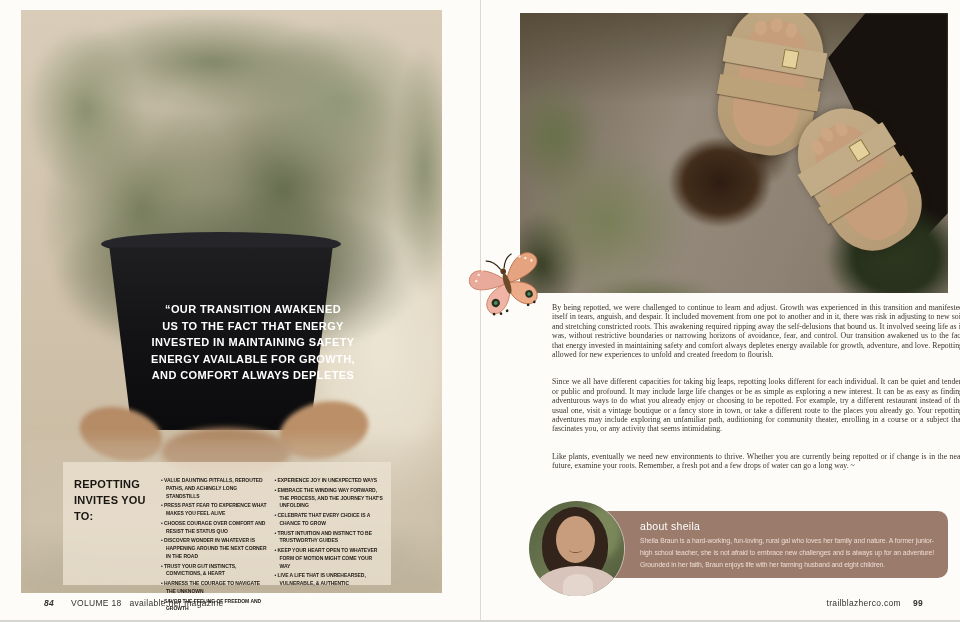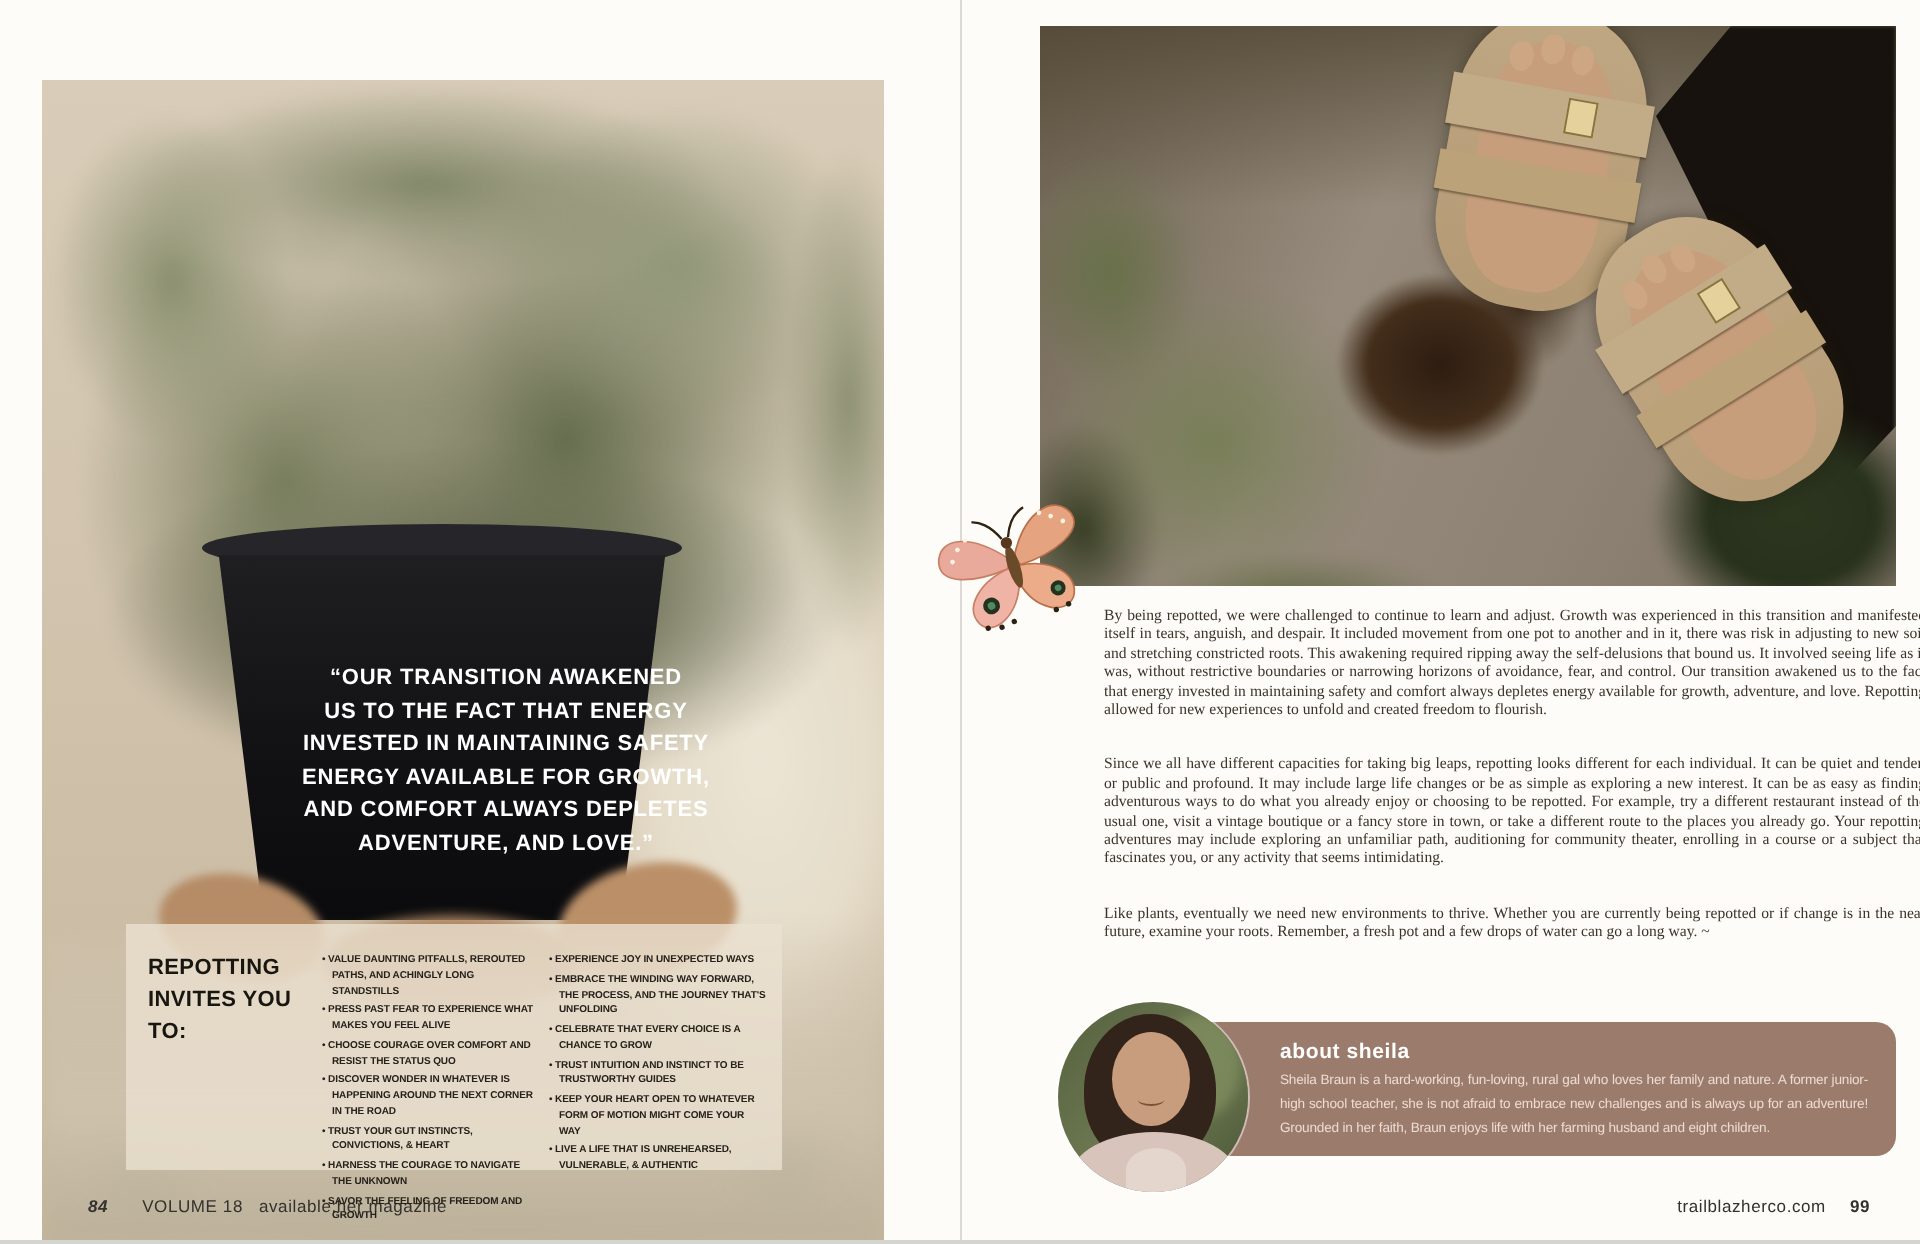--- a/index.html
+++ b/index.html
@@ -7,21 +7,21 @@
   .spread {
     position:relative; width:960px; height:622px;
     background:#fdfcf8; overflow:hidden;
     font-family:"Liberation Sans", sans-serif;
     border-bottom:2px solid #d4d4d0;
   }
   .gutter-line { position:absolute; left:480px; top:0; width:1px; height:622px; background:#dbd9d3; }
 
   
   .photo-left { position:absolute; left:21px; top:10px; width:421px; height:583px; overflow:hidden;
-    background:linear-gradient(180deg,#d9cdb9 0%,#d2c4ae 40%,#c7b79e 100%);margin-top:30px; }
+    background:linear-gradient(180deg,#d9cdb9 0%,#d2c4ae 40%,#c7b79e 100%); }
   .lp-sweater { position:absolute; right:-40px; top:150px; width:200px; height:380px; border-radius:50%;
     background:radial-gradient(closest-side,#ece5d5 0%,#e5dcc9 55%,rgba(229,220,201,0) 100%); filter:blur(6px); }
   .lp-foliage { position:absolute; left:-20px; top:-20px; width:470px; height:400px; filter:blur(3px);
     background:
       radial-gradient(closest-side at 18% 30%, rgba(134,141,108,.95) 0%, rgba(134,141,108,0) 70%),
       radial-gradient(closest-side at 45% 18%, rgba(120,128,96,.9) 0%, rgba(120,128,96,0) 70%),
       radial-gradient(closest-side at 72% 28%, rgba(141,148,117,.9) 0%, rgba(141,148,117,0) 72%),
       radial-gradient(closest-side at 90% 45%, rgba(128,136,104,.85) 0%, rgba(128,136,104,0) 70%),
       radial-gradient(closest-side at 30% 55%, rgba(110,118,85,.9) 0%, rgba(110,118,85,0) 72%),
       radial-gradient(closest-side at 60% 50%, rgba(95,104,72,.95) 0%, rgba(95,104,72,0) 75%),
@@ -57,21 +57,21 @@
   .panel-col { width:112px; flex-shrink:1; margin-left:5px; }
   .bullet { font-size:5px; font-weight:700; color:#26211b; line-height:1.55; letter-spacing:-.05px;
     text-transform:uppercase; margin-bottom:2px; padding-left:5px; text-indent:-5px; }
   .bullet::before { content:"• "; }
 
   
   .footer-left { position:absolute; left:44px; top:598px; display:flex; align-items:baseline;
     font-size:8.5px; color:#34322e; letter-spacing:.3px; }
   .footer-left .pgnum { font-weight:700; margin-right:17px;font-style:italic; }
   .footer-left .vol { margin-right:8px; }
-  .footer-right { position:absolute; right:25px; top:598px; display:flex; align-items:baseline; gap:12px;
+  .footer-right { position:absolute; right:37px; top:598px; display:flex; align-items:baseline; gap:12px;
     font-size:8.5px; color:#34322e; letter-spacing:.3px; }
   .footer-right .pgnum { font-weight:700; }
 
   
   .photo-right { position:absolute; left:520px; top:13px; width:428px; height:280px; overflow:hidden;
     background:linear-gradient(115deg,#6e6352 0%,#968b7c 38%,#8d8273 68%,#7c7162 100%); }
   .rp-darktop { position:absolute; left:0; top:0; width:100%; height:90px;
     background:linear-gradient(180deg, rgba(78,68,48,.75) 0%, rgba(78,68,48,0) 100%); }
   .rp-fern { position:absolute; left:-30px; top:40px; width:260px; height:280px; filter:blur(3px);
     background:
@@ -108,21 +108,21 @@
   .butterfly { position:absolute; left:460px; top:235px; width:90px; height:84px; z-index:5; }
 
   
   .article { position:absolute; left:552px; top:303px; width:411px; }
   .article p { font-family:"Liberation Serif", serif; font-size:7.8px; line-height:9.4px;
     color:#3c332a; text-align:justify; margin-bottom:18px; }
 
   
   .about-card { position:absolute; left:588px; top:511px; width:360px; height:67px;
     background:#9b7b6c; border-radius:10px; padding:9px 14px 8px 52px; }
-  .about-heading { font-size:10.5px; font-weight:700; color:#ffffff; letter-spacing:.3px; margin-bottom:3px; }
+  .about-heading { font-size:10.5px; font-weight:400; color:#ffffff; letter-spacing:.3px; margin-bottom:3px; }
   .about-body { font-size:6.8px; color:#eedbd2; line-height:1.75; letter-spacing:-.1px; text-align:justify; }
   .avatar { position:absolute; left:529px; top:501px; width:95px; height:95px; border-radius:50%;
     overflow:hidden; z-index:2; background:linear-gradient(135deg,#55603f 0%,#6e7a52 55%,#495435 100%);
     box-shadow:0 0 0 1px rgba(255,255,255,.5); }
   .av-leaf1 { position:absolute; right:4px; top:6px; width:40px; height:52px; border-radius:50%;
     background:rgba(124,138,92,.9); filter:blur(3px); }
   .av-hair { position:absolute; left:13px; top:6px; width:66px; height:76px;
     border-radius:50% 50% 46% 46%; background:#32231b; }
   .av-face { position:absolute; left:27px; top:15px; width:39px; height:47px; border-radius:50%;
     background:#c89d7d; }
@@ -147,21 +147,20 @@
       <div class="lp-hand-l"></div>
       <div class="lp-hand-r"></div>
       <div class="lp-hand-c"></div>
       <div class="lp-foreground"></div>
       <div class="quote">
           <div class="quote-line">“OUR TRANSITION AWAKENED</div>
           <div class="quote-line">US TO THE FACT THAT ENERGY</div>
           <div class="quote-line">INVESTED IN MAINTAINING SAFETY</div>
           <div class="quote-line">ENERGY AVAILABLE FOR GROWTH,</div>
           <div class="quote-line">AND COMFORT ALWAYS DEPLETES</div>
-          <div class="quote-line">ADVENTURE, AND LOVE.”</div>
         </div>
     </div>
 
     <div class="panel">
       <div class="panel-heading">REPOTTING INVITES YOU TO:</div>
       <div class="panel-col">
           <div class="bullet">VALUE DAUNTING PITFALLS, REROUTED PATHS, AND ACHINGLY LONG STANDSTILLS</div>
           <div class="bullet">PRESS PAST FEAR TO EXPERIENCE WHAT MAKES YOU FEEL ALIVE</div>
           <div class="bullet">CHOOSE COURAGE OVER COMFORT AND RESIST THE STATUS QUO</div>
           <div class="bullet">DISCOVER WONDER IN WHATEVER IS HAPPENING AROUND THE NEXT CORNER IN THE ROAD</div>

